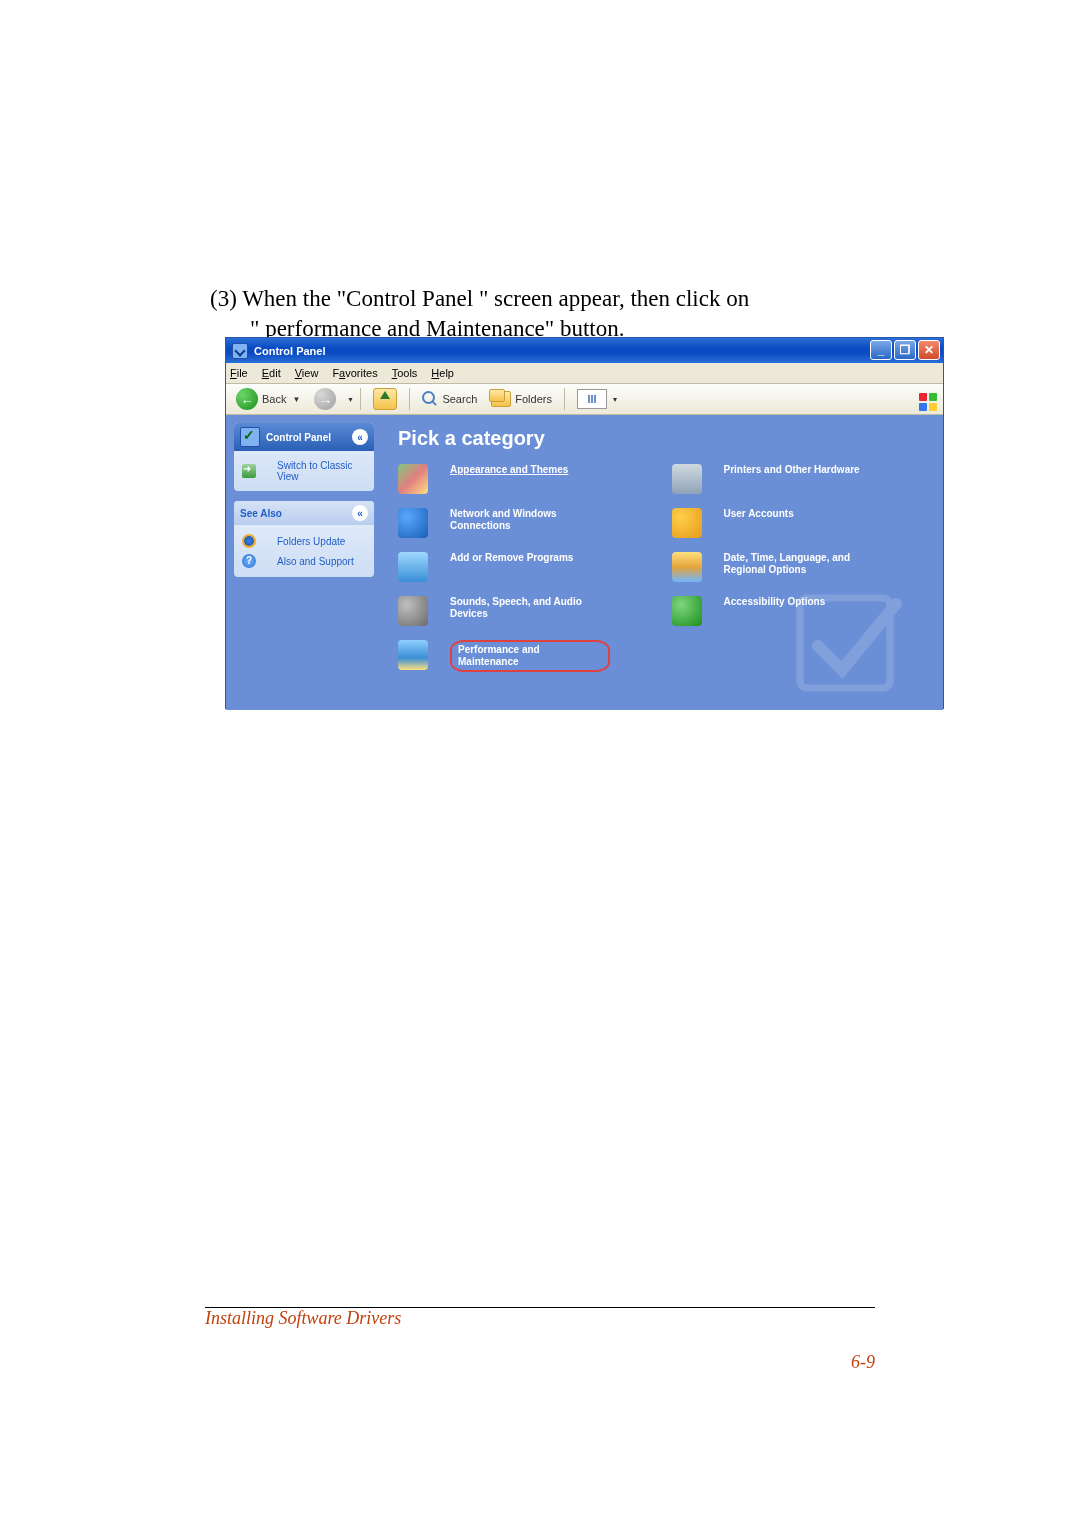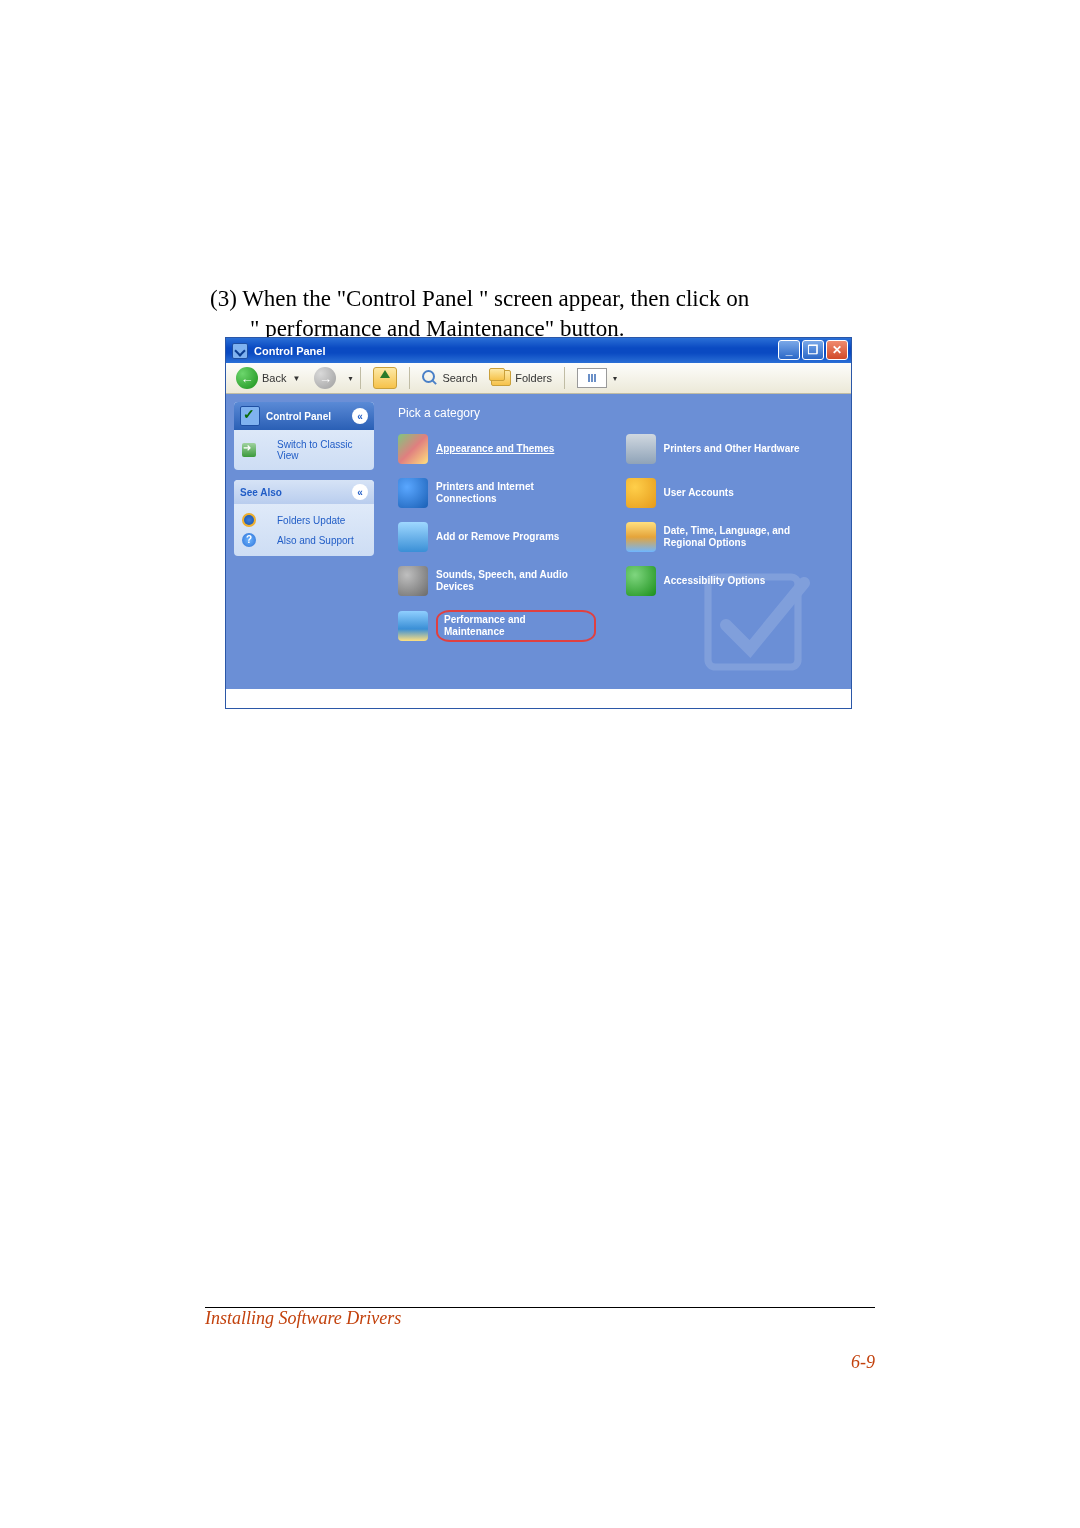--- a/index.html
+++ b/index.html
@@ -1,19 +1,19 @@
 <!DOCTYPE html>
 <html><head>
 <meta charset="utf-8">
 <style>
   html,body{margin:0;padding:0;background:#fff;font-family:"Times New Roman",serif;}
   .page{width:1080px;height:1528px;margin:0 auto;position:relative;background:#fff;box-sizing:border-box;}
   .body-text{position:absolute;left:210px;top:284px;width:640px;font-size:23px;line-height:30px;color:#000;}
   .body-text .indent{margin-left:40px;}
-  .screenshot{position:absolute;left:226px;top:338px;width:625px;height:370px;font-family:Tahoma,Arial,sans-serif;box-shadow:0 0 0 1px #2b57a7;}
+  .screenshot{position:absolute;left:226px;top:338px;width:717px;height:370px;font-family:Tahoma,Arial,sans-serif;box-shadow:0 0 0 1px #2b57a7;}
   
   .titlebar{height:25px;background:linear-gradient(#2a6fd6,#0a4ac2 40%,#0a4ac2 60%,#2a6fd6);display:flex;align-items:center;color:#fff;font-size:11px;font-weight:bold;padding-left:6px;position:relative;}
   .titlebar .tb-icon{width:14px;height:14px;background:#7fb2f0;border:1px solid #1e4fa2;border-radius:2px;margin-right:6px;position:relative;}
   .titlebar .tb-icon:after{content:"";position:absolute;left:3px;top:3px;width:6px;height:6px;border-left:2px solid #0b3d91;border-bottom:2px solid #0b3d91;transform:rotate(-45deg);}
   .winbtns{position:absolute;right:3px;top:2px;display:flex;gap:2px;}
   .winbtn{width:20px;height:18px;border:1px solid #fff;border-radius:3px;display:flex;align-items:center;justify-content:center;font-size:12px;font-weight:bold;}
   .winbtn.min,.winbtn.max{background:linear-gradient(#7aa8e8,#2a67c7);color:#fff;}
   .winbtn.close{background:linear-gradient(#f08b6e,#d14b2a);color:#fff;}
   .flag{position:absolute;right:4px;top:30px;width:20px;height:18px;}
   .flag span{position:absolute;width:8px;height:8px;border-radius:1px;}
@@ -54,23 +54,23 @@
   .sp-body{padding:6px 8px;}
   .sp-link{display:flex;align-items:center;gap:21px;color:#215dc6;padding:3px 0;cursor:pointer;}
   .sp-link .li-ico{width:14px;height:14px;flex:0 0 14px;}
   .ico-switch{background:linear-gradient(#9fd29f,#3b9a3b);border-radius:2px;position:relative;}
   .ico-switch:after{content:"➜";position:absolute;left:1px;top:-1px;color:#fff;font-size:10px;}
   .ico-wu{background:radial-gradient(circle,#ffcf4a,#e59a1a);border-radius:50%;position:relative;}
   .ico-wu:after{content:"";position:absolute;left:2px;top:2px;width:10px;height:10px;background:radial-gradient(circle,#3a7ee0,#1a4fa0);border-radius:50%;}
   .ico-help{background:radial-gradient(circle,#6fb6ff,#2a6fd6);border-radius:50%;color:#fff;text-align:center;font-weight:bold;font-size:10px;line-height:14px;}
   
   .catarea{flex:1;padding:12px 16px;position:relative;}
-  .cathead{color:#fff;font-family:Arial,sans-serif;font-size:12px;font-weight:normal;margin-bottom:14px;}
+  .cathead{color:#fff;font-family:Arial,sans-serif;font-size:20px;font-weight:bold;margin-bottom:14px;}
   .catgrid{display:grid;grid-template-columns:1fr 1fr;column-gap:18px;row-gap:14px;}
-  .cat{display:flex;align-items:center;gap:8px;color:#fff;}
+  .cat{display:flex;gap:22px;color:#fff;}
   .cat-icon{width:30px;height:30px;flex:0 0 30px;border-radius:4px;}
   .cat-label{font-size:10px;font-weight:bold;line-height:12px;max-width:160px;}
   .cat-label.underlined{text-decoration:underline;}
   
   .ic-appearance{background:linear-gradient(135deg,#7fc77f,#e07f7f 50%,#ffe07f);} 
   .ic-printers{background:linear-gradient(#d0d8e0,#8fa3b8);} 
   .ic-network{background:radial-gradient(circle at 30% 30%,#5aa7ff,#1a5fb5);} 
   .ic-users{background:radial-gradient(circle at 30% 30%,#ffcf4a,#e59a1a);} 
   .ic-addremove{background:linear-gradient(#9fd8ff,#3a8fd6);} 
   .ic-date{background:linear-gradient(#ffe07f,#e5a43a 50%,#6fb6ff);} 
@@ -104,20 +104,34 @@
           </div>
       <div class="winbtn max">
             <span>❐</span>
           </div>
       <div class="winbtn close">
             <span>✕</span>
           </div>
     </div>
   </div>
 
+  <div class="menubar">
+    <span><u>F</u>ile</span>
+    <span><u>E</u>dit</span>
+    <span><u>V</u>iew</span>
+    <span>F<u>a</u>vorites</span>
+    <span><u>T</u>ools</span>
+    <span><u>H</u>elp</span>
+    <div class="flag">
+      <span class="r"></span>
+          <span class="g"></span>
+          <span class="b"></span>
+          <span class="y"></span>
+    </div>
+  </div>
 
   <div class="toolbar">
     <div class="tb-item">
       <div class="circ back">←</div>
       <span>Back</span>
       <span class="caret">▼</span>
     </div>
     <div class="tb-item">
       <div class="circ fwd">→</div>
     </div>
@@ -194,21 +208,21 @@
         <div class="cat">
           <div class="cat-icon ic-appearance"></div>
           <div class="cat-label underlined">Appearance and Themes</div>
         </div>
         <div class="cat">
           <div class="cat-icon ic-printers"></div>
           <div class="cat-label">Printers and Other Hardware</div>
         </div>
         <div class="cat">
           <div class="cat-icon ic-network"></div>
-          <div class="cat-label">Printers and Internet Connections</div>
+          <div class="cat-label">Network and Windows Connections</div>
         </div>
         <div class="cat">
           <div class="cat-icon ic-users"></div>
           <div class="cat-label">User Accounts</div>
         </div>
         <div class="cat">
           <div class="cat-icon ic-addremove"></div>
           <div class="cat-label">Add or Remove Programs</div>
         </div>
         <div class="cat">

